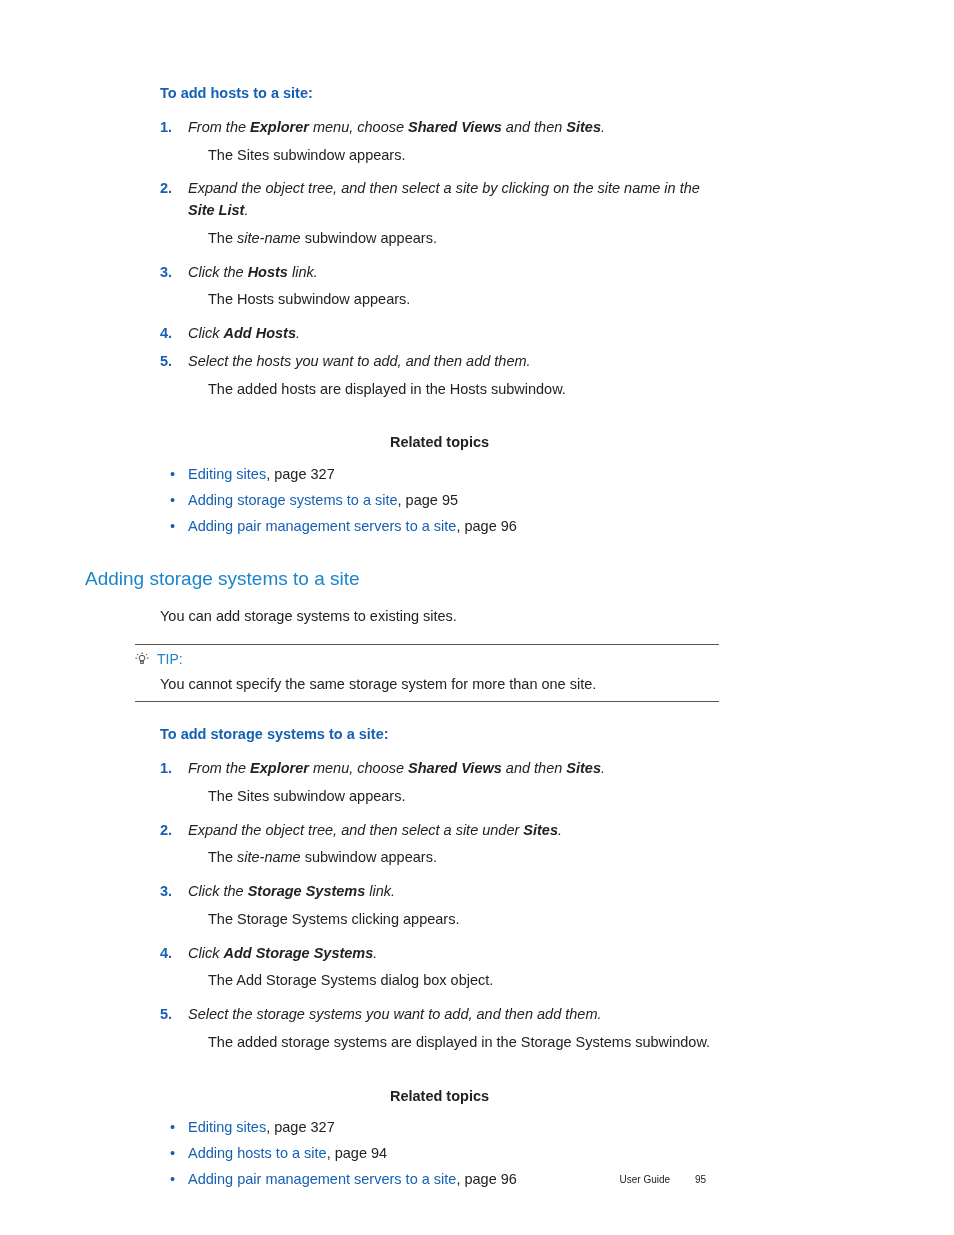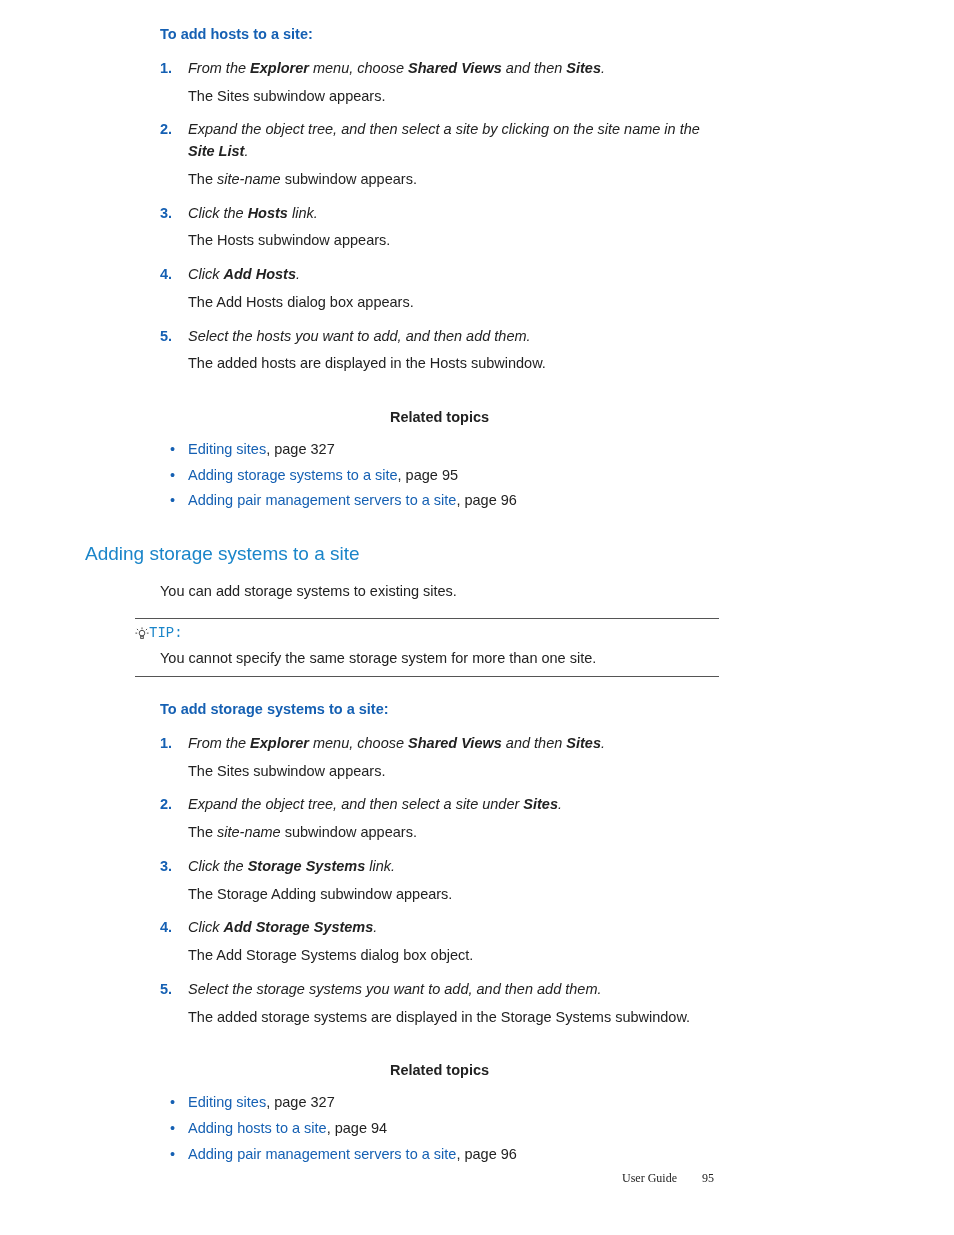--- a/index.html
+++ b/index.html
@@ -8,21 +8,21 @@
   color: #222;
   line-height: 1.5;
   margin: 0;
   padding: 0;
   background: #fff;
 }
 .page {
   width: 814px;
   height: 1235px;
   box-sizing: border-box;
-  padding: 24px 95px 0 85px;
+  padding: 83px 95px 0 85px;
   position: relative;
 }
 .proc-title {
   color: #1560b3;
   font-weight: bold;
   margin: 0 0 12px 75px;
 }
 .steps {
   list-style: none;
   padding: 0;
@@ -37,20 +37,21 @@
   font-weight: bold;
   position: absolute;
   left: 0;
   top: 0;
 }
 .step-main { display: block; font-style: italic; }
 .step-sub {
   display: block;
   margin-top: 6px;
   margin-bottom: 6px;
+  margin-left: 20px;
 }
 .bold { font-weight: bold; }
 .related-head {
   font-weight: bold;
   margin: 12px 0 10px 75px;
   text-align: center;
 }
 .related-list {
   list-style: none;
   padding: 0;
@@ -82,40 +83,38 @@
   margin: 0 0 22px 50px;
 }
 .tip-rule {
   border: none;
   border-top: 1px solid #555;
   margin: 4px 0;
 }
 .tip-label-row {
   display: flex;
   align-items: center;
-  gap: 0;
-  font-family: Liberation Mono, monospace;
+  gap: 8px;
 }
 .tip-label {
   color: #1a85c9;
   font-size: 14px;
 }
 .bulb-icon {
   width: 14px;
   height: 14px;
 }
 .tip-text {
   margin: 4px 0 6px 25px;
 }
 .footer {
   position: absolute;
   bottom: 48px;
-  right: 100px;
-  font-size: 12px;
-  font-family: Liberation Serif, serif;
+  right: 108px;
+  font-size: 10px;
 }
 .pagenum { margin-left: 22px; }
 .italic { font-style: italic; }
 </style>
 </head>
 <body>
 
 <div class="page">
 
   <div class="proc-title">To add hosts to a site:</div>
@@ -131,21 +130,20 @@
       <span class="step-sub"><span>The </span><span class="italic">site-name</span><span> subwindow appears.</span></span>
     </li>
     <li>
       <span class="step-num">3.</span>
       <span class="step-main"><span>Click the </span><span class="bold">Hosts</span><span> link.</span></span>
       <span class="step-sub">The Hosts subwindow appears.</span>
     </li>
     <li>
       <span class="step-num">4.</span>
       <span class="step-main"><span>Click </span><span class="bold">Add Hosts</span><span>.</span></span>
-      <span class="step-sub">The Add Hosts dialog box appears.</span>
     </li>
     <li>
       <span class="step-num">5.</span>
       <span class="step-main">Select the hosts you want to add, and then add them.</span>
       <span class="step-sub">The added hosts are displayed in the Hosts subwindow.</span>
     </li>
   </ol>
 
   <div class="related-head">Related topics</div>
   <ul class="related-list">
@@ -183,21 +181,21 @@
       <span class="step-sub">The Sites subwindow appears.</span>
     </li>
     <li>
       <span class="step-num">2.</span>
       <span class="step-main"><span>Expand the object tree, and then select a site under </span><span class="bold">Sites</span><span>.</span></span>
       <span class="step-sub"><span>The </span><span class="italic">site-name</span><span> subwindow appears.</span></span>
     </li>
     <li>
       <span class="step-num">3.</span>
       <span class="step-main"><span>Click the </span><span class="bold">Storage Systems</span><span> link.</span></span>
-      <span class="step-sub">The Storage Adding subwindow appears.</span>
+      <span class="step-sub">The Storage Systems clicking appears.</span>
     </li>
     <li>
       <span class="step-num">4.</span>
       <span class="step-main"><span>Click </span><span class="bold">Add Storage Systems</span><span>.</span></span>
       <span class="step-sub">The Add Storage Systems dialog box object.</span>
     </li>
     <li>
       <span class="step-num">5.</span>
       <span class="step-main">Select the storage systems you want to add, and then add them.</span>
       <span class="step-sub">The added storage systems are displayed in the Storage Systems subwindow.</span>

